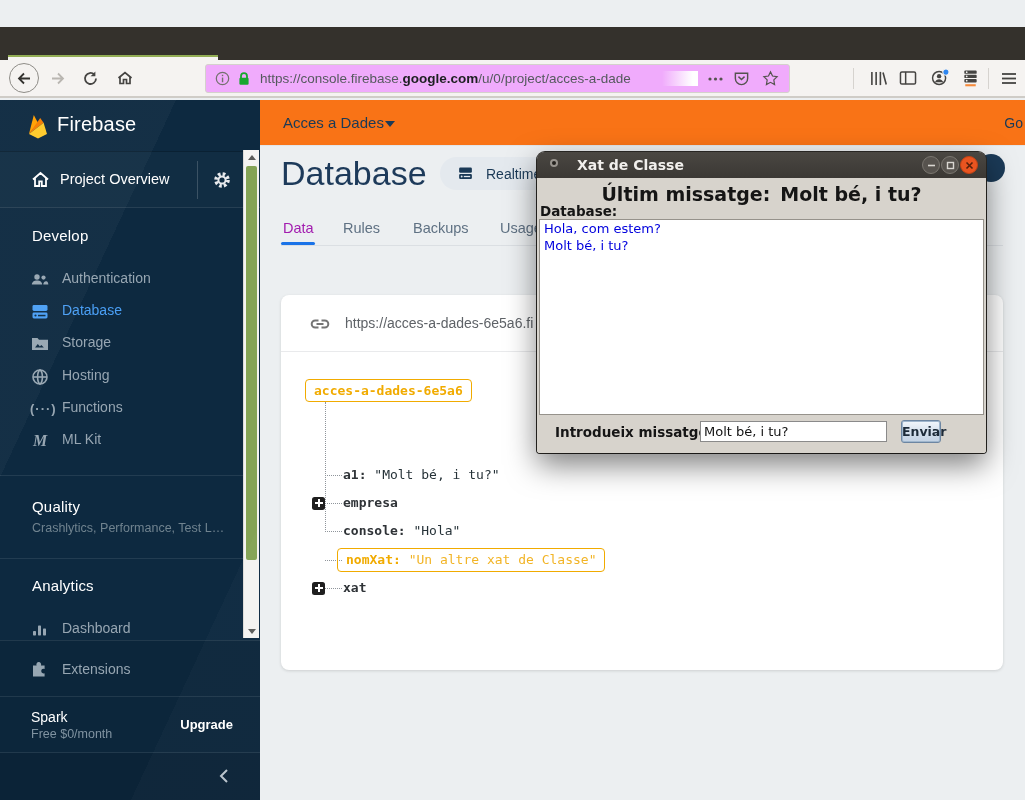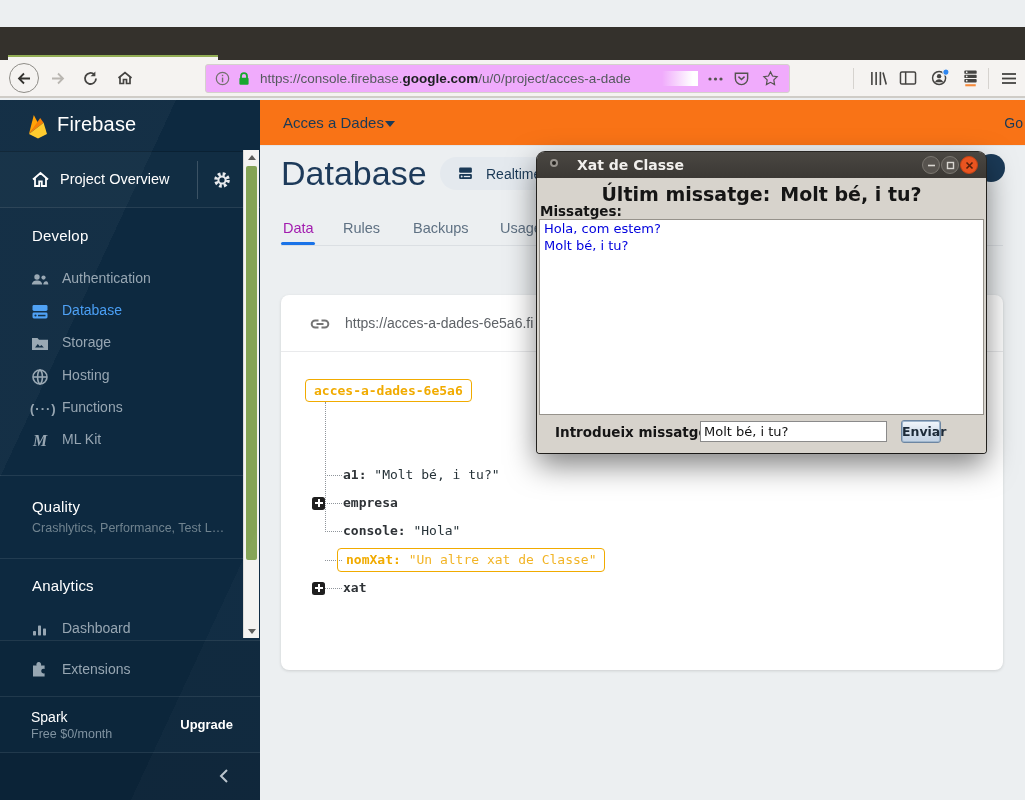--- a/index.html
+++ b/index.html
@@ -538,21 +538,21 @@
         </span>
         <span class="dc orange">
           <svg width="9" height="9" viewBox="0 0 9 9">
               <path d="M1.5 1.5 7.5 7.5 M7.5 1.5 1.5 7.5" stroke="#58200a" stroke-width="1.6"></path>
             </svg>
         </span>
       </div>
     </div>
     <div class="dlg-body">
       <div class="dlg-last"><span>Últim missatge:</span><span class="sp"></span><span>Molt bé, i tu?</span></div>
-      <div class="dlg-msgs-lbl">Missatges:</div>
+      <div class="dlg-msgs-lbl">Database:</div>
       <div class="dlg-textarea">
         <div class="dlg-msg">Hola, com estem?</div>
         <div class="dlg-msg">Molt bé, i tu?</div>
       </div>
       <div class="dlg-input-lbl">Introdueix missatge:</div>
       <input class="dlg-input" value="Molt bé, i tu?" style="">
       <div class="dlg-send">Enviar</div>
     </div>
   </div>
 

